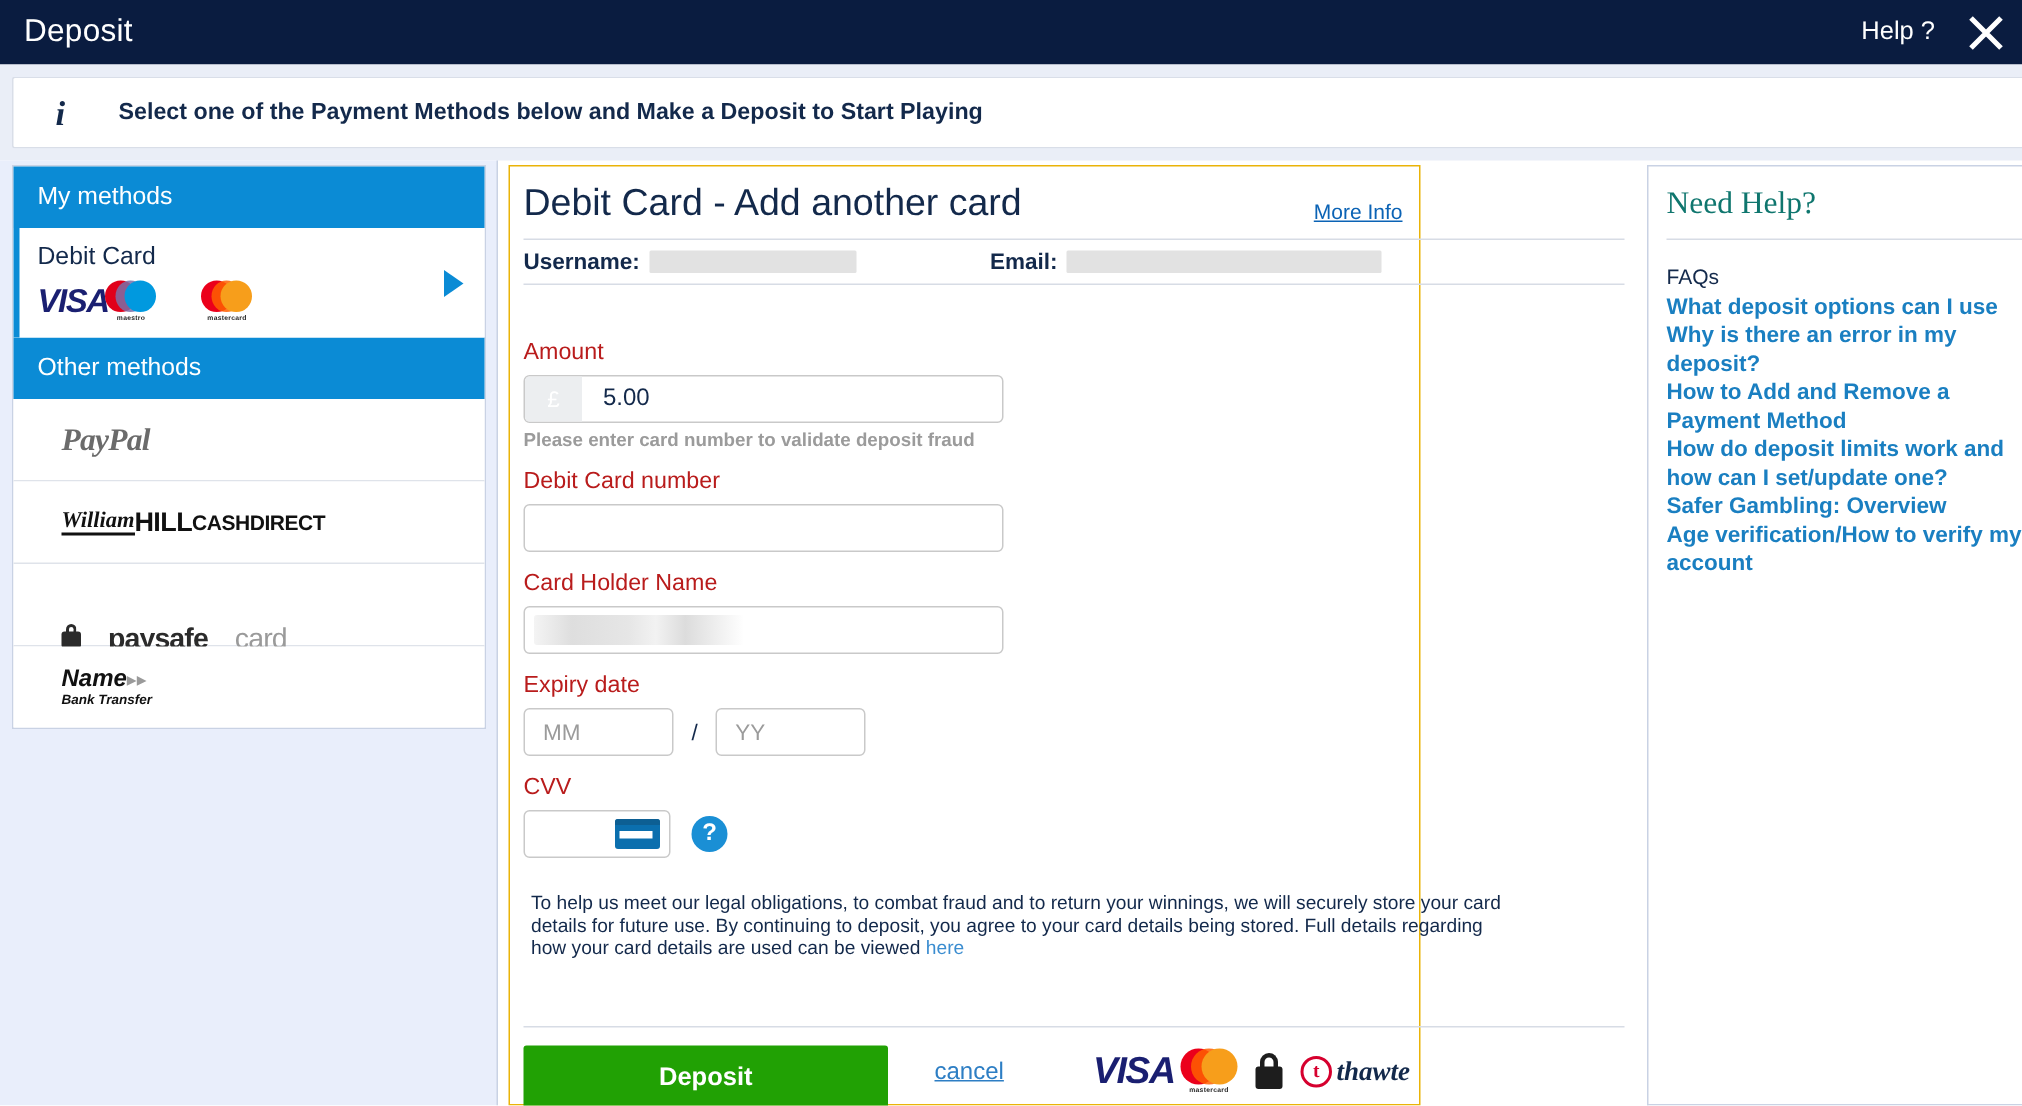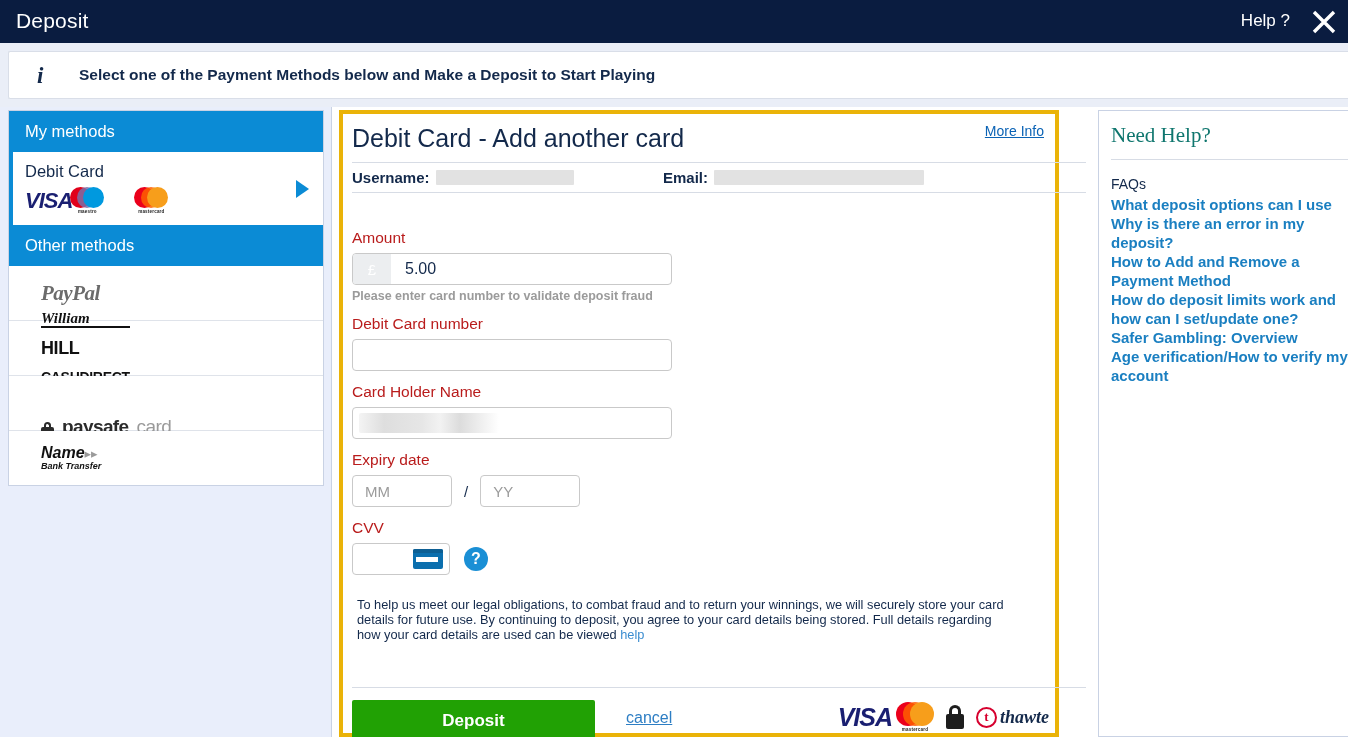--- a/index.html
+++ b/index.html
@@ -101,48 +101,48 @@
     position:absolute; left:7px; top:0; width:20px; height:21px;
     background:#7b6ea8; border-radius:50%; opacity:.85;
   }
   .mc b{ background:#ff5f00; }
   .brandsub{ font-size:4.5px; letter-spacing:.2px; color:#222; text-align:center; margin-top:1px; font-weight:700; }
   .paypal{
     font-family:"Liberation Serif", serif;
     font-weight:700; font-style:italic; font-size:21px; color:#6b6b6b;
     letter-spacing:-.5px;
   }
-  .whcd{ display:flex; gap:10px;flex-direction:column; }
+  .whcd{ display:flex; align-items:center; gap:0; }
   .wh-script{
     font-family:"Liberation Serif", serif; font-style:italic; font-weight:700;
     font-size:15px; color:#111; border-bottom:2px solid #111; line-height:1;
   }
   .wh-hill{ font-size:18px; font-weight:700; color:#111; letter-spacing:-.4px; }
   .cashdirect{ font-size:14px; font-weight:700; color:#111; letter-spacing:-.3px; }
-  .psc{ display:flex; align-items:flex-end; gap:8px;margin-top:48px; }
+  .psc{ display:flex; align-items:flex-start; gap:18px;margin-top:48px; }
   .psc-lock{ width:13px; height:16px; position:relative; }
   .psc-lock i{ position:absolute; bottom:0; left:0; width:13px; height:11px; background:#2b2b2b; border-radius:2px; }
   .psc-lock b{ position:absolute; top:0; left:3px; width:7px; height:7px; border:2px solid #2b2b2b; border-bottom:none; border-radius:4px 4px 0 0; }
   .psc-a{ font-size:19px; font-weight:700; color:#2b2b2b; letter-spacing:-.6px; }
   .psc-b{ font-size:19px; font-weight:400; color:#9a9a9a; letter-spacing:-.6px; }
   .fbt-1{ font-size:16px; font-weight:700; font-style:italic; color:#111; line-height:1; }
   .fbt-2{ font-size:9px; font-weight:700; font-style:italic; color:#111; line-height:1.1; }
   .fbt-arrows{ color:#9a9a9a; font-size:13px; }
 
   
   .mainpanel{
-    position:absolute; left:339px; top:110px; width:720px; height:627px;
-    background:#ffffff; border:4px solid #eab308;
+    position:absolute; left:339px; top:110px; width:608px; height:627px;
+    background:#ffffff; border:1px solid #eab308;
   }
   .main-title{
     position:absolute; left:9px; top:10px;
     font-size:25px; font-weight:400; color:#13294b;
   }
   .more-info{
-    position:absolute; right:11px; top:9px;
+    position:absolute; right:11px; top:22px;
     font-size:14px; color:#0b63b5; text-decoration:underline;
   }
   .acct-rows{ position:absolute; left:9px; top:48px; width:734px; }
   .acct-row{
     display:flex; align-items:center; height:30px;
     border-top:1px solid #d7dce5; font-size:15px; font-weight:700; color:#13294b;
   }
   .redact{
     display:inline-block; height:15px; background:#e2e2e2; margin-left:6px;
     border-radius:1px; vertical-align:middle;
@@ -373,21 +373,21 @@
       <div class="cvv-box">
         <span class="cvv-card">
             <b></b>
             <i></i>
           </span>
       </div>
       <div class="help-circle">?</div>
     </div>
   </div>
 
-  <p class="legal"><span>To help us meet our legal obligations, to combat fraud and to return your winnings, we will securely store your card details for future use. By continuing to deposit, you agree to your card details being stored. Full details regarding how your card details are used can be viewed </span><a href="#">help</a></p>
+  <p class="legal"><span>To help us meet our legal obligations, to combat fraud and to return your winnings, we will securely store your card details for future use. By continuing to deposit, you agree to your card details being stored. Full details regarding how your card details are used can be viewed </span><a href="#">here</a></p>
 
   <div class="footer-sep"></div>
 
   <button class="deposit-btn">Deposit</button>
   <a class="cancel-link" href="#">cancel</a>
 
   <div class="trust-row">
     <div style="display:flex;align-items:flex-end;gap:4px;">
       <span class="visa" style="font-size:25px;">VISA</span>
       <div>

